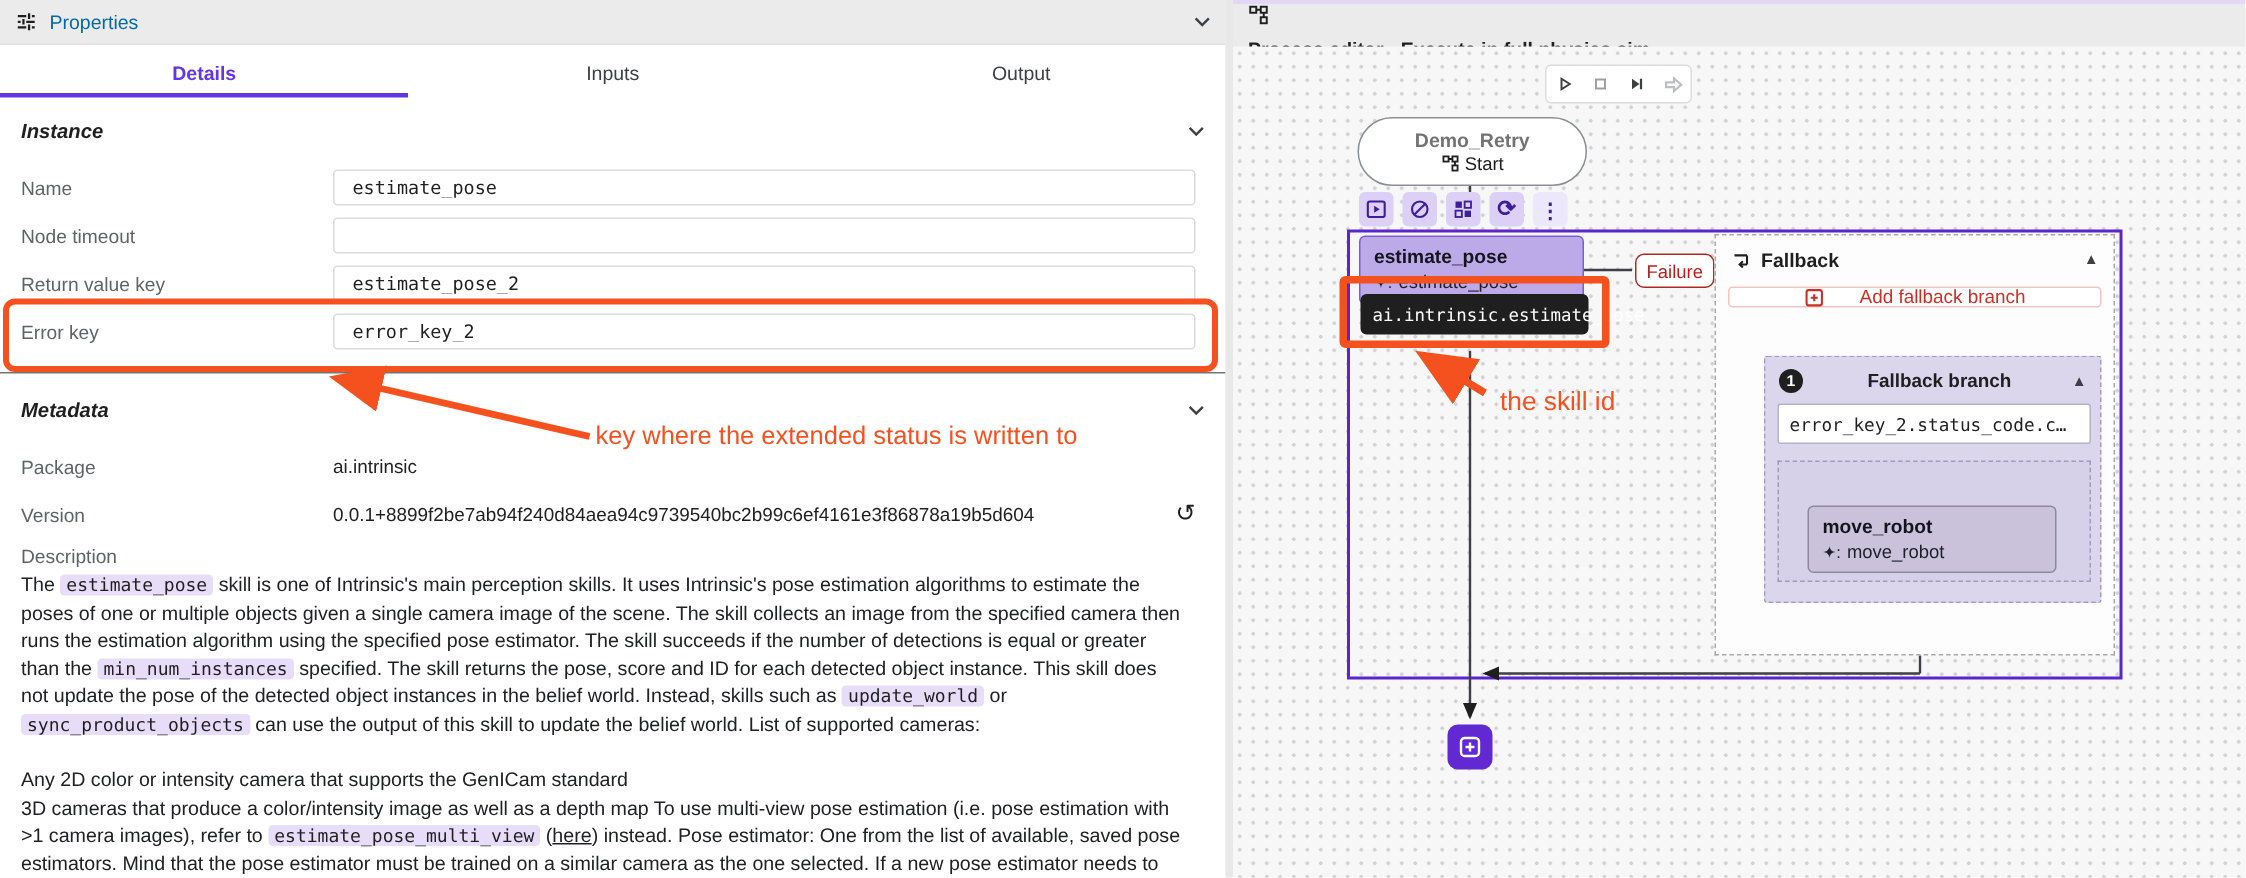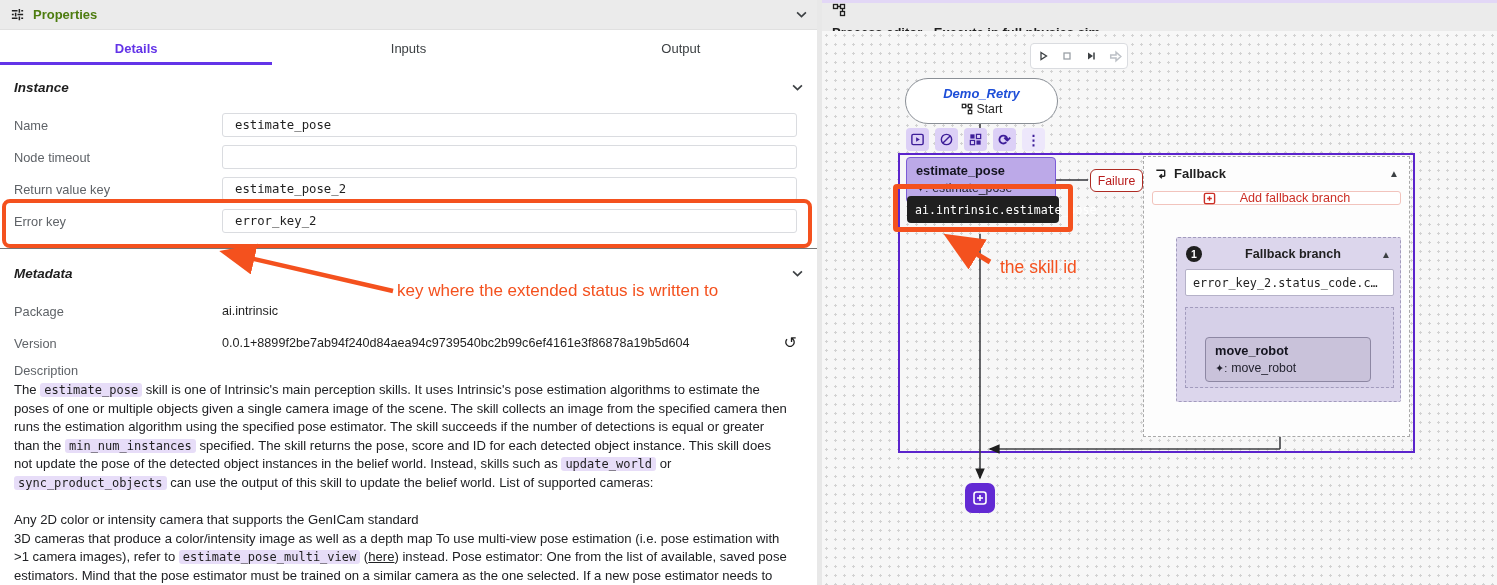--- a/index.html
+++ b/index.html
@@ -3,21 +3,21 @@
 <meta charset="utf-8">
 <style>
   * { margin:0; padding:0; box-sizing:border-box; }
   html,body { width:1497px; height:585px; background:#fff; font-family:"Liberation Sans",sans-serif; overflow:hidden; }
   .stage { position:relative; width:1497px; height:585px; background:#f1f1f1; }
 
   
   .panel-left { position:absolute; left:0; top:0; width:817px; height:585px; background:#fff; }
   .lp-header { position:absolute; left:0; top:0; width:100%; height:30px; background:#ebebeb;
     display:flex; align-items:center; padding:0 10px; gap:8px; border-bottom:1px solid #e0e0e0; }
-  .lp-header .hdr-title { font-size:13px; font-weight:bold; color:#4d7c0f; }
+  .lp-header .hdr-title { font-size:13px; font-weight:normal; color:#0369a1; }
   .hdr-chevron { margin-left:auto; display:flex; align-items:center; cursor:pointer; }
 
   .tabs { position:absolute; left:0; top:31px; width:100%; height:34px; display:flex; }
   .tab { flex:1; display:flex; align-items:center; justify-content:center; font-size:13px;
     color:#3c4043; cursor:pointer; position:relative; }
   .tab.active { color:#6334e8; font-weight:bold; }
   .tab.active::after { content:""; position:absolute; left:0; right:0; bottom:0; height:3px; background:#6334e8; }
 
   .sec-header { position:absolute; left:14px; right:14px; display:flex; align-items:center;font-style:italic; }
   .sec-title { font-size:13.5px; font-weight:bold; color:#1f1f1f; }
@@ -53,21 +53,21 @@
 
   .flow-svg { position:absolute; left:0; top:0; width:675px; height:557px; pointer-events:none; z-index:1; }
 
   .exec-toolbar { position:absolute; left:208px; top:12px; width:98px; height:26px; background:#fff;
     border:1px solid #dadce0; border-radius:4px; display:flex; align-items:center; justify-content:space-around; z-index:2; }
   .exec-btn { width:20px; height:20px; display:flex; align-items:center; justify-content:center; cursor:pointer; }
 
   .start-pill { position:absolute; left:83px; top:47px; width:153px; height:46px; background:#fff;
     border:1px solid #8a8f96; border-radius:23px; display:flex; flex-direction:column; align-items:center;
     justify-content:center; z-index:2; }
-  .start-pill .pill-title { font-size:13px; font-weight:bold; color:#1d4ed8;font-style:italic; }
+  .start-pill .pill-title { font-size:13px; font-weight:bold; color:#737373; }
   .pill-sub { display:flex; align-items:center; gap:4px; font-size:12.3px; color:#1f1f1f; margin-top:1px; }
 
   .node-actions { position:absolute; left:84px; top:97px; display:flex; gap:6px; z-index:2; }
   .node-action-btn { width:23px; height:23px; border-radius:4px; background:#dcd0f6; display:flex;
     align-items:center; justify-content:center; cursor:pointer; color:#3d1d99; }
   .node-action-btn.more { background:#ede7fb; }
 
   .group-box { position:absolute; left:76px; top:122px; width:517px; height:300px;
     border:2px solid #5b24cc; background:transparent; z-index:0; }
 

